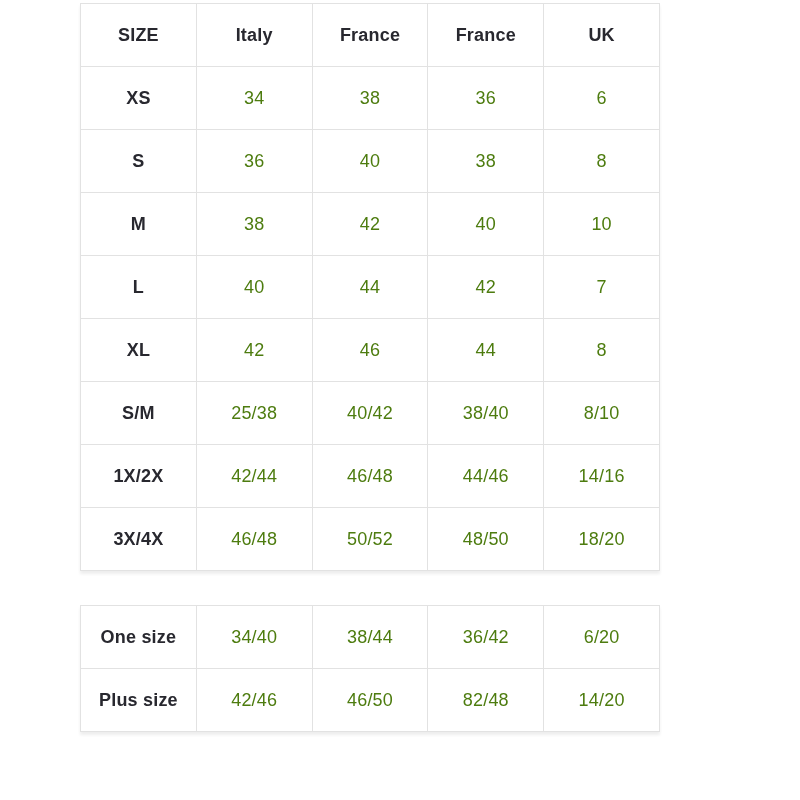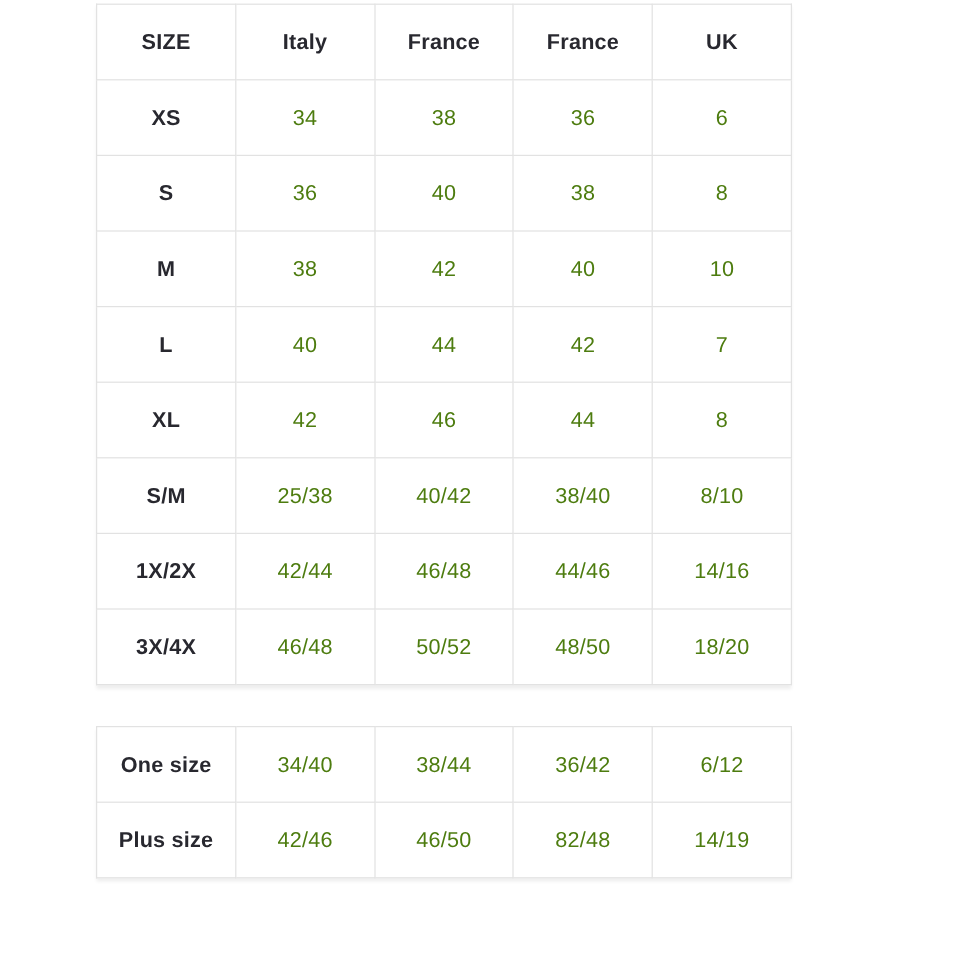--- a/index.html
+++ b/index.html
@@ -119,25 +119,25 @@
 
   <div class="table-gap"></div>
 
   <table class="size-table">
     <tbody>
       <tr>
         <td class="row-label">One size</td>
         <td>34/40</td>
         <td>38/44</td>
         <td>36/42</td>
-        <td>6/12</td>
+        <td>6/20</td>
       </tr>
       <tr>
         <td class="row-label">Plus size</td>
         <td>42/46</td>
         <td>46/50</td>
         <td>82/48</td>
-        <td>14/19</td>
+        <td>14/20</td>
       </tr>
     </tbody>
   </table>
 
 </div>
 
 </body></html>

